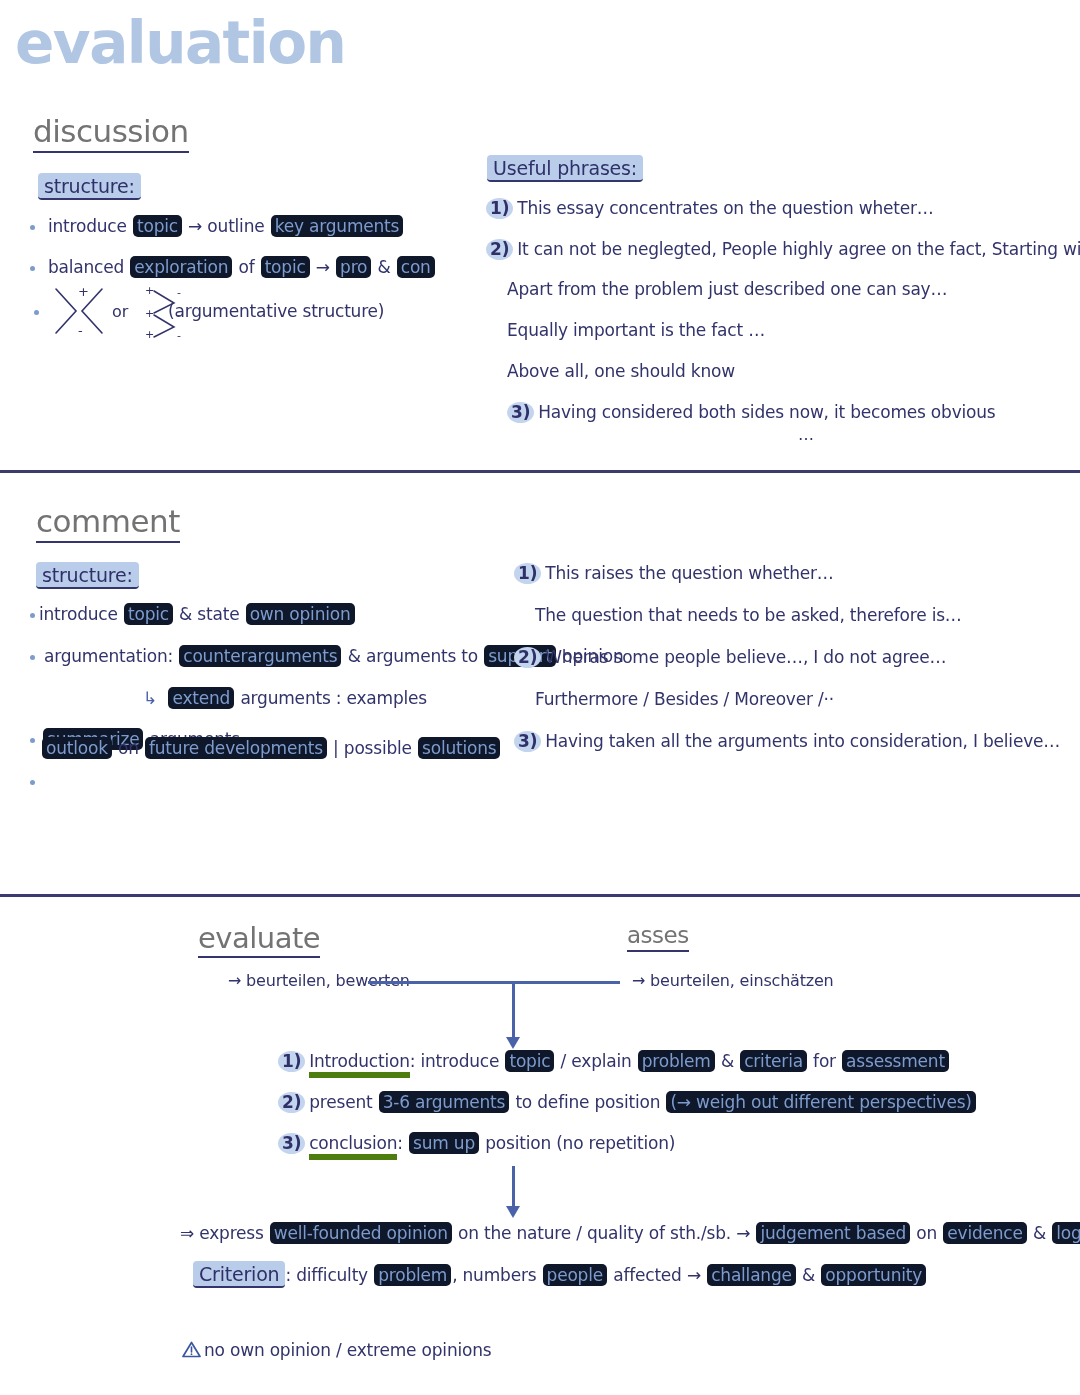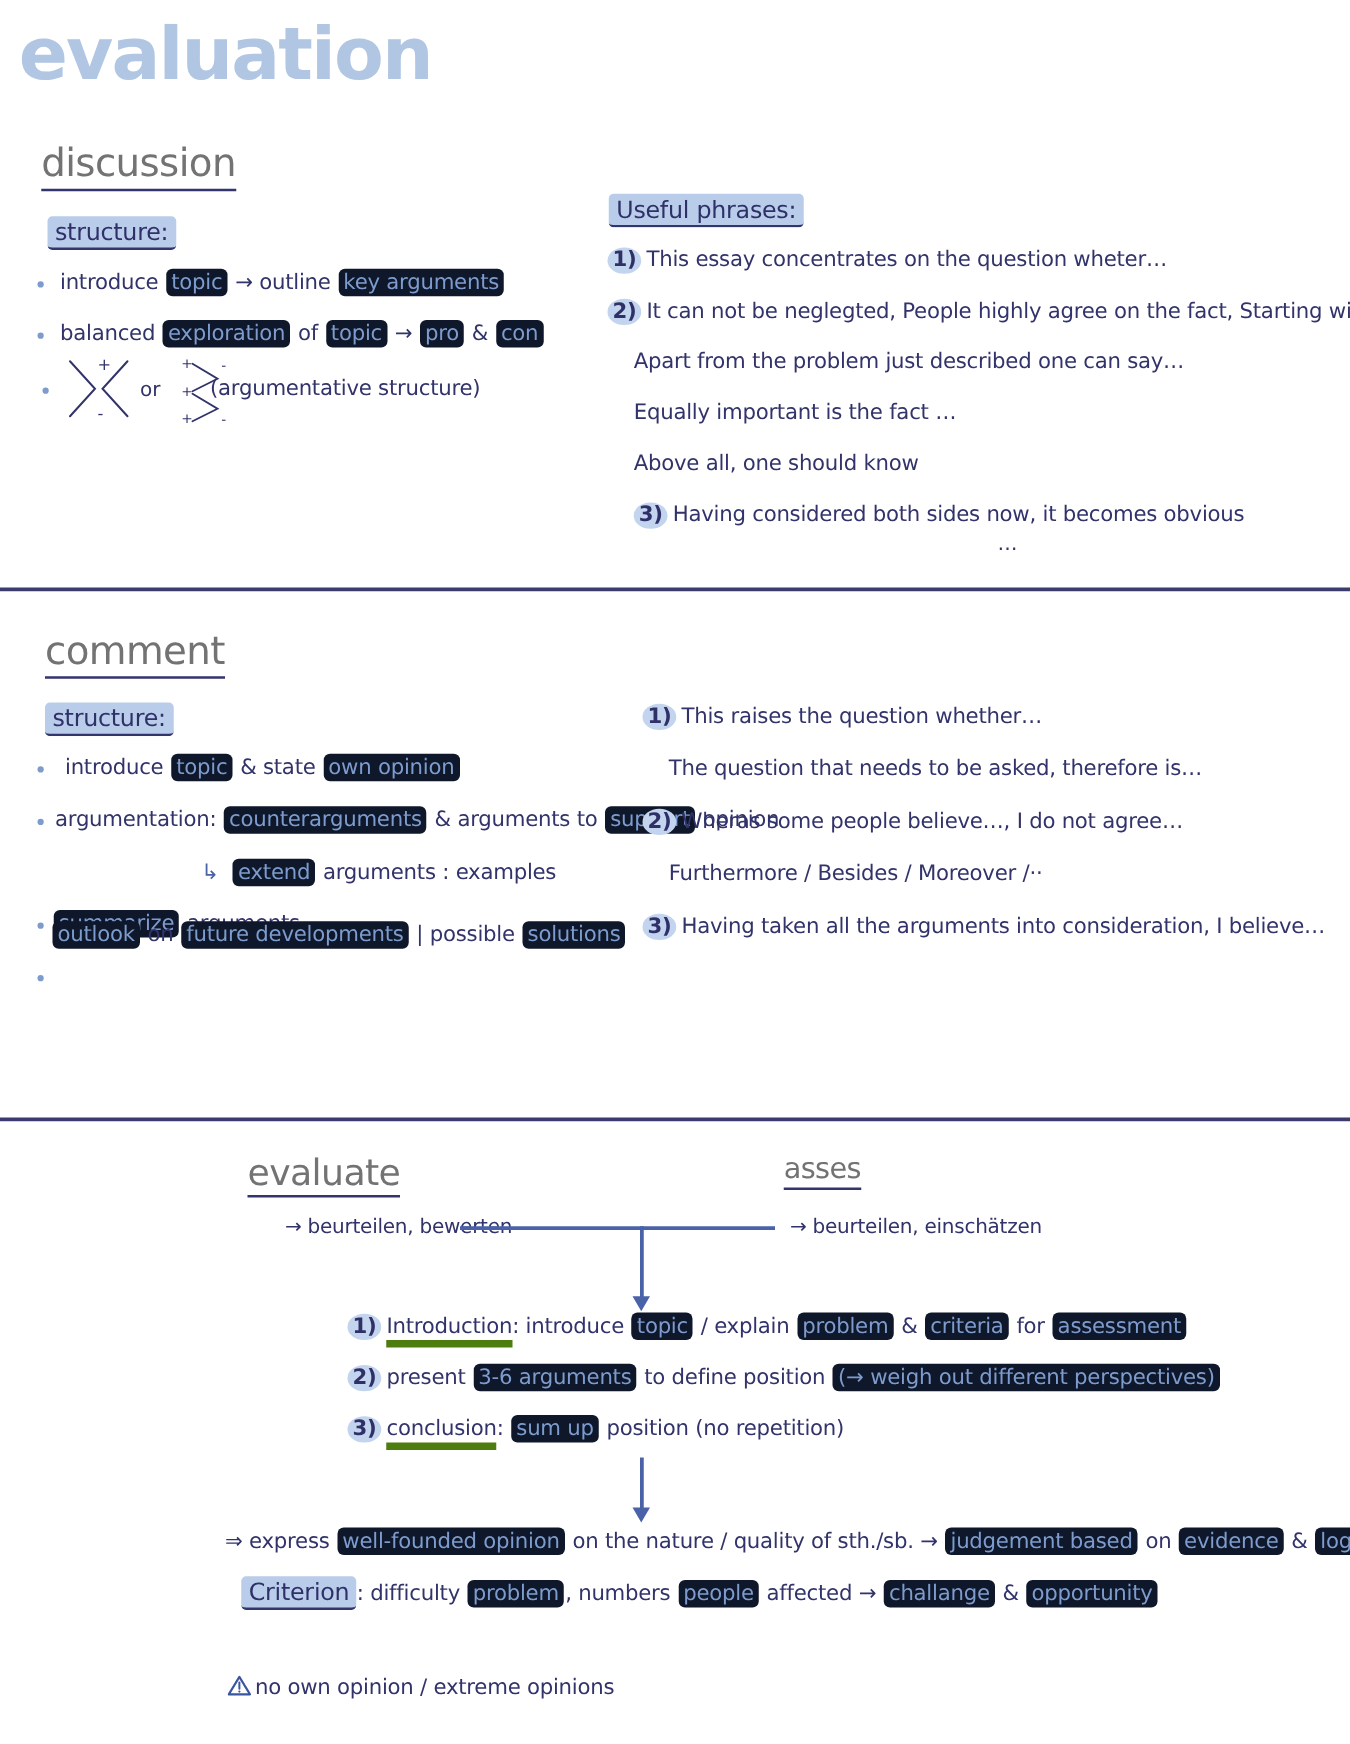--- a/index.html
+++ b/index.html
@@ -188,26 +188,26 @@
 <div class="line" id="d-r-5" style="left:507px; top:402px;"><span class="num">3)</span><span>Having considered both sides now, it becomes obvious</span></div>
 <div class="line sm" id="d-r-6" style="left:798px; top:425px;"><span>…</span></div>
 
 <div class="divider" style="top:470px;"></div>
 
 <div class="section-heading" style="left:36px; top:505px;">comment</div>
 
 <div class="chip-label" style="left:36px; top:562px;">structure:</div>
 
 <div class="bullet" style="left:30px; top:613px;"></div>
-<div class="line" id="c-item-0" style="left:52px; top:604px;text-align:right;"><span>introduce </span><span class="hl">topic</span><span> &amp; state </span><span class="hl">own opinion</span></div>
+<div class="line" id="c-item-0" style="left:39px; top:604px;text-align:right;"><span>introduce </span><span class="hl">topic</span><span> &amp; state </span><span class="hl">own opinion</span></div>
 
 <div class="bullet" style="left:30px; top:655px;"></div>
 <div class="line" id="c-item-1" style="left:44px; top:646px;"><span>argumentation: </span><span class="hl">counterarguments</span><span> &amp; arguments to </span><span class="hl">support</span><span> opinion</span></div>
 
-<div class="line" id="c-item-2" style="left:161px; top:688px;">
+<div class="line" id="c-item-2" style="left:143px; top:688px;">
   <span style="color:#4a63a8;">↳&nbsp;</span>
 <span class="hl">extend</span><span> arguments : examples</span></div>
 
 <div class="bullet" style="left:30px; top:738px;"></div>
 <div class="line" id="c-item-3" style="left:42px; top:729px;text-align:right;"><span class="hl">summarize</span><span> arguments</span></div>
 
 <div class="bullet" style="left:30px; top:780px;"></div>
 <div class="line" id="c-item-4" style="left:41px; top:738px;"><span class="hl">outlook</span><span> on </span><span class="hl">future developments</span><span> | possible </span><span class="hl">solutions</span></div>
 
 <div class="line" id="c-r-0" style="left:514px; top:563px;"><span class="num">1)</span><span>This raises the question whether…</span></div>

